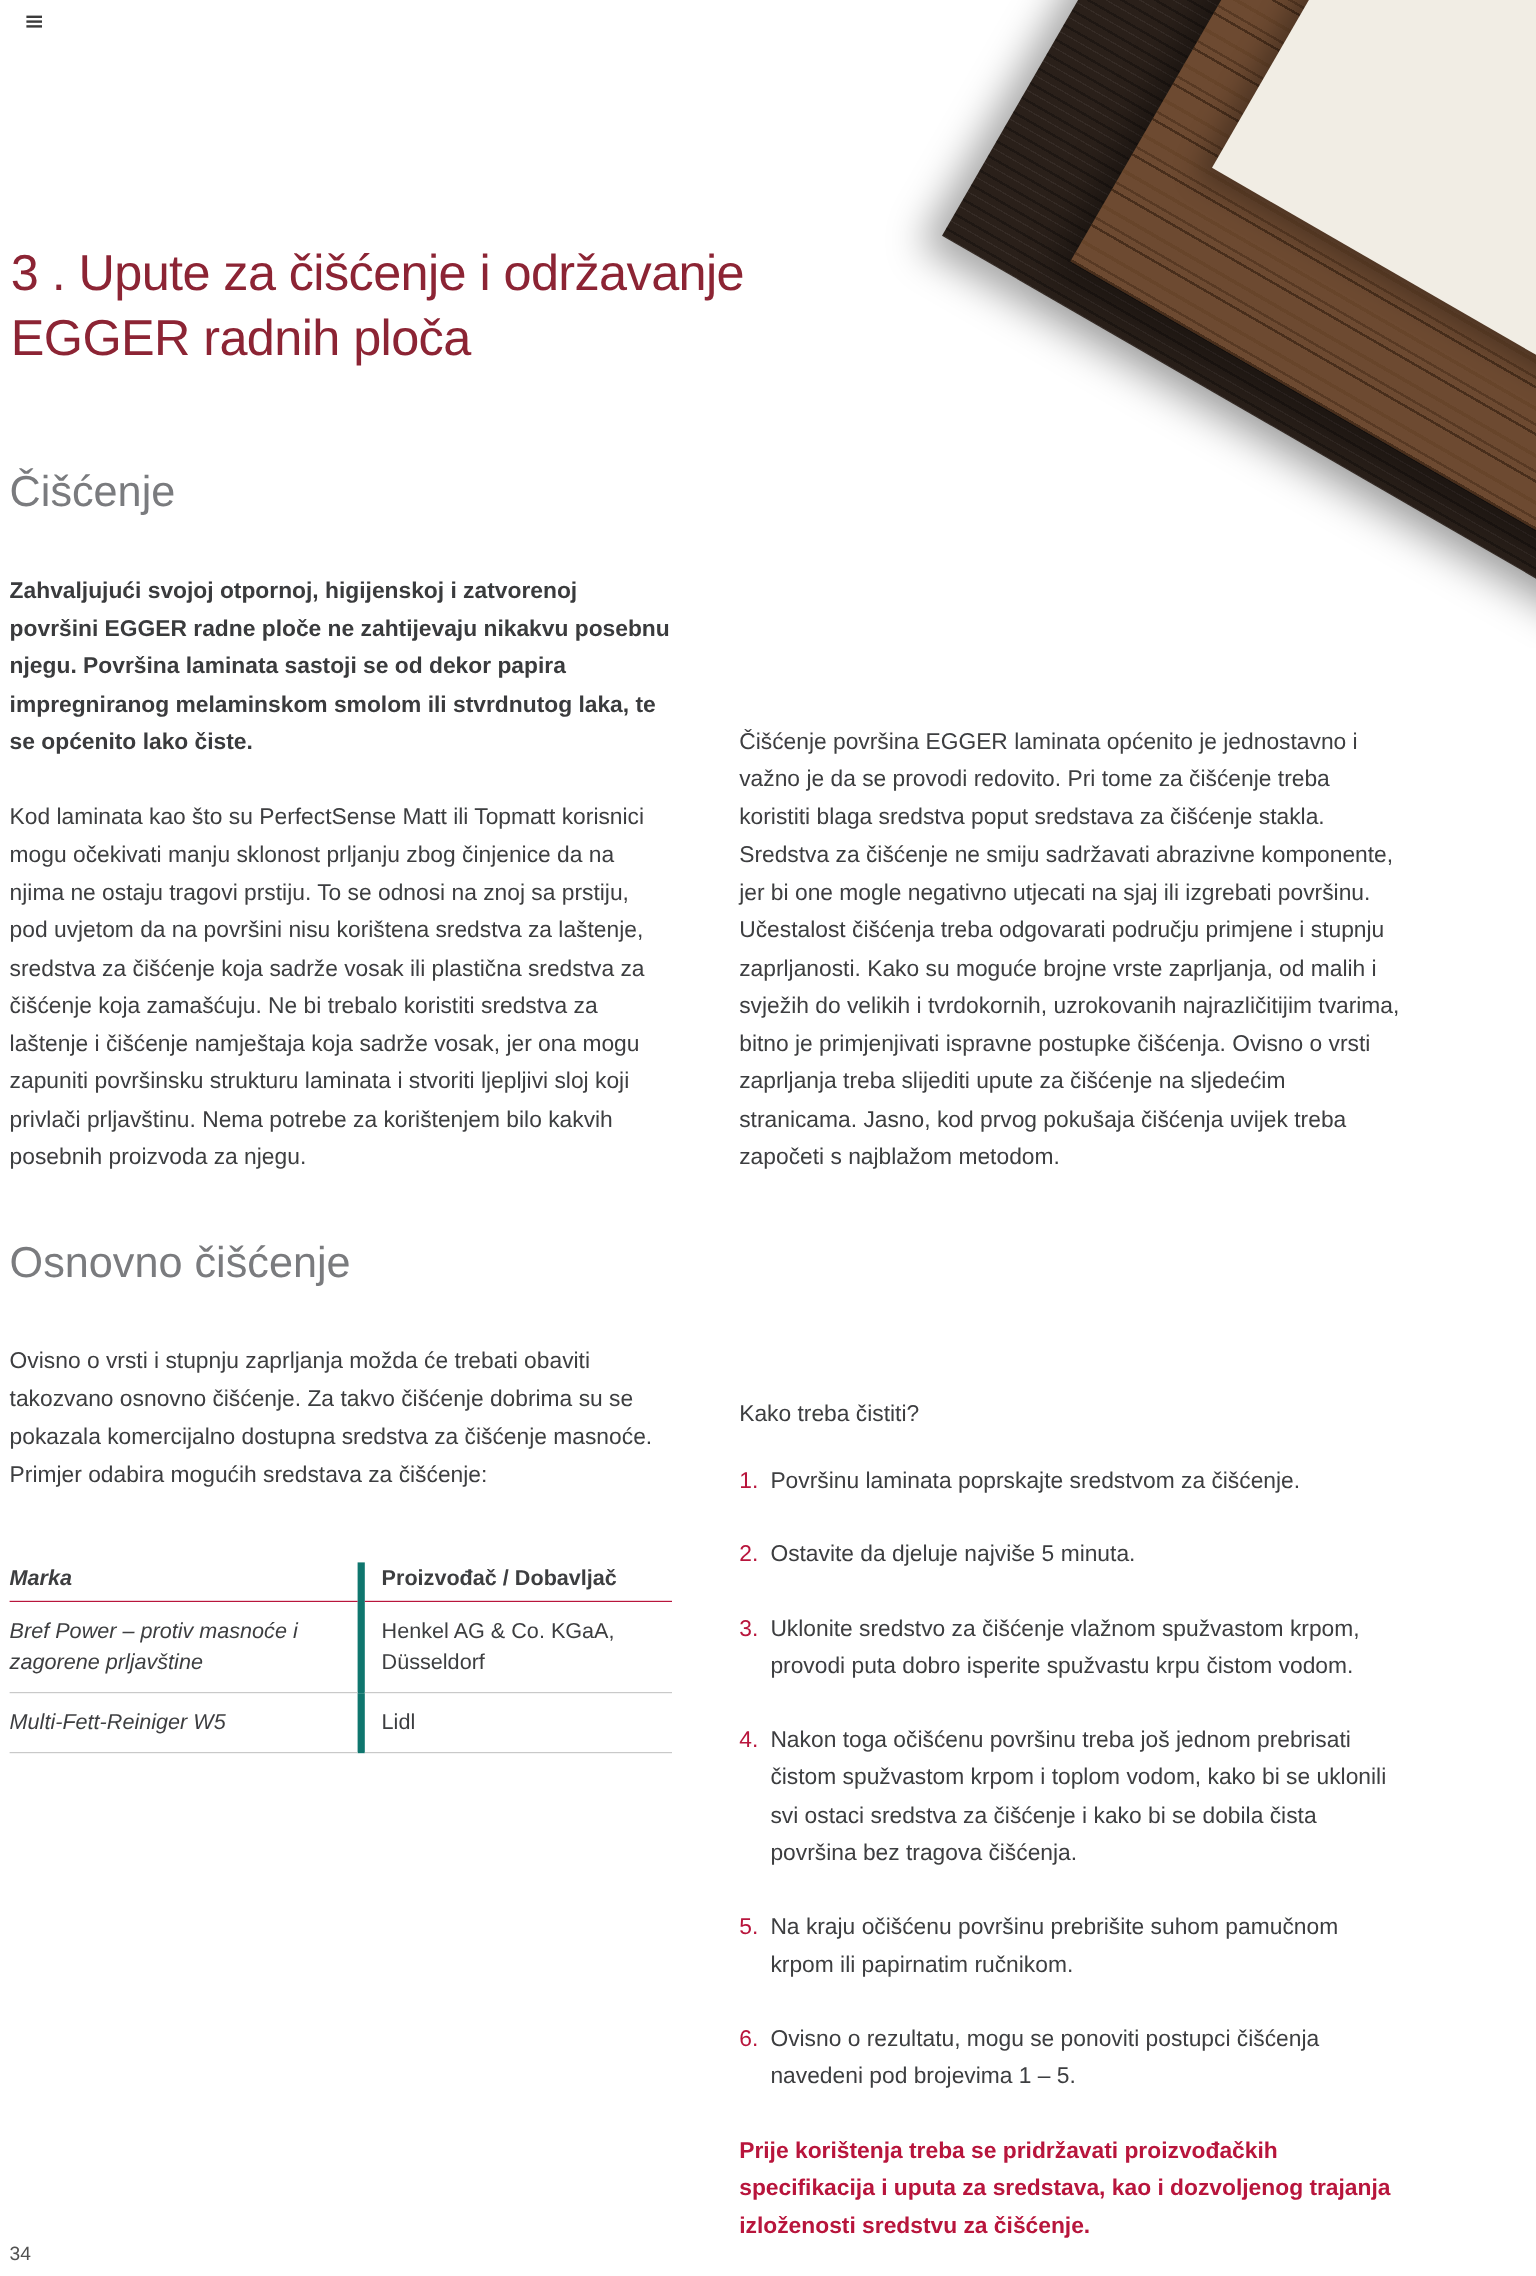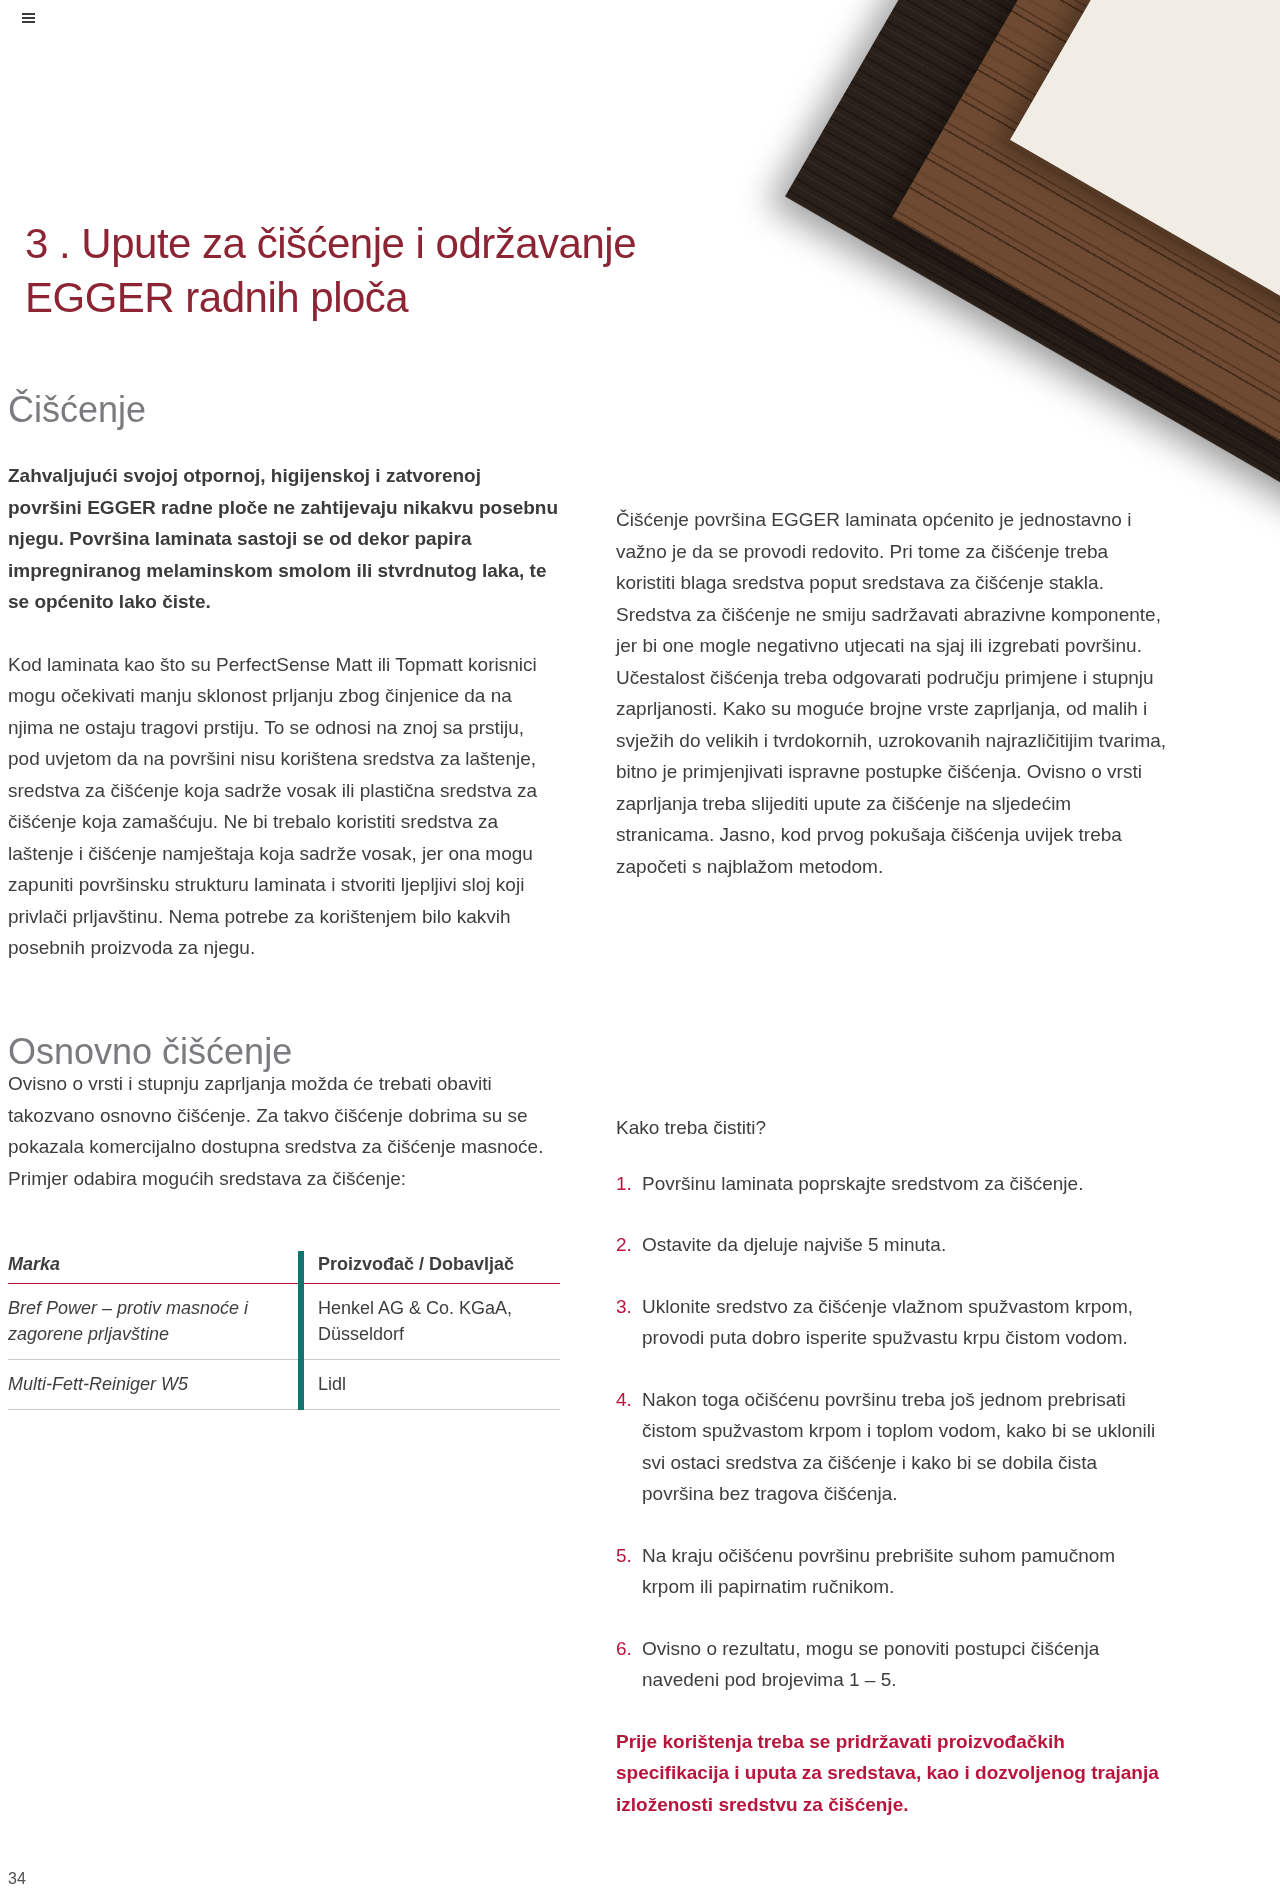--- a/index.html
+++ b/index.html
@@ -38,36 +38,36 @@
     box-shadow:-12px 16px 28px rgba(0,0,0,0.35);
   }
   .board.cream{
     left:560px;top:-120px;width:500px;height:300px;transform:rotate(30deg);
     background:#f1ede4;
     box-shadow:-10px 12px 22px rgba(0,0,0,0.28);
   }
 
   
   .title{
-    position:absolute;left:8px;top:200px;margin:17px;
+    position:absolute;left:8px;top:200px;margin:1px;
     color:#8c2434;font-size:42px;line-height:54px;font-weight:normal;letter-spacing:-0.5px;
     z-index:2;
   }
   .title span{display:block;}
 
   .section-heading{
     position:absolute;left:8px;margin:0;
     color:#7a7b7e;font-size:36px;font-weight:normal;z-index:2;
   }
   #heading-cleaning{top:389px;}
   #heading-basic{top:1031px;}
 
   .cols{position:absolute;left:8px;display:flex;gap:56px;z-index:2;}
-  #cols-cleaning{top:460px;}
-  #cols-basic{top:1068px;}
+  #cols-cleaning{top:477px;align-items:flex-end;}
+  #cols-basic{top:1119px;}
   .col{width:552px;}
   .col.right{width:556px;margin-top:44px;}
 
   p.body{font-size:19px;line-height:31.5px;margin:0 0 31px 0;}
   p.body:last-child{margin-bottom:0;}
   p.intro-bold{font-weight:bold;color:#3a3b3d;}
 
   
   .ptable{display:table;width:100%;margin-top:57px;border-collapse:collapse;font-size:18px;line-height:26px;}
   .prow{display:table-row;}

